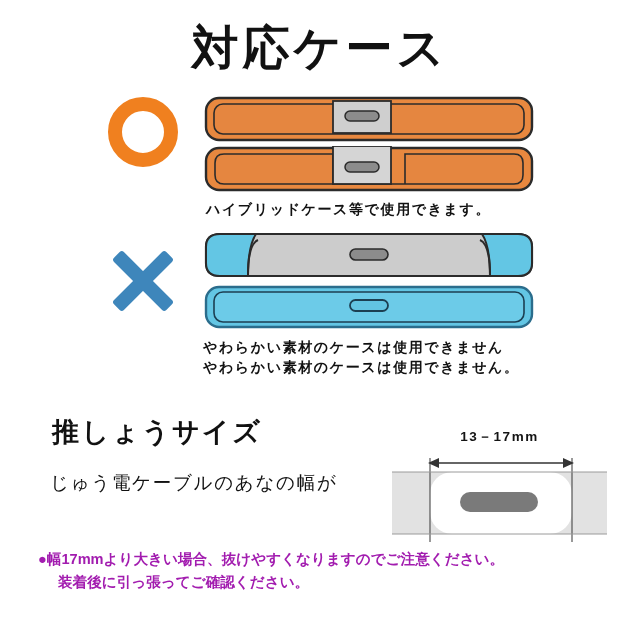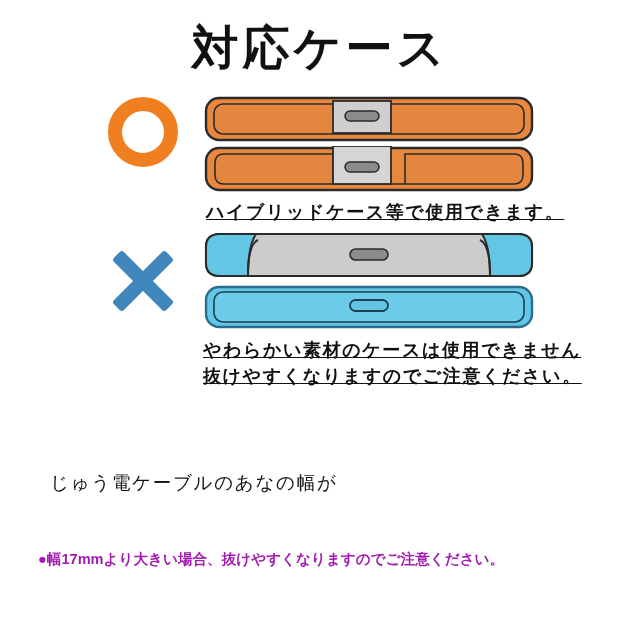--- a/index.html
+++ b/index.html
@@ -76,27 +76,26 @@
   .case svg { display: block; width: 330px; }
 
   .case-ok1 { top: 96px; }
   .case-ok2 { top: 146px; }
   .case-ng1 { top: 232px; }
   .case-ng2 { top: 285px; }
 
   
   .caption {
     position: absolute;
-    font-size: 18px;
+    font-size: 14px;
     font-weight: 700;
     letter-spacing: 1.6px;
     color: #111111;
     line-height: 1.45;
     white-space: nowrap;
-    text-decoration: underline;
   }
   .caption-ok { left: 206px; top: 199px; }
   .caption-ng { left: 203px; top: 337px; }
 
   
   .size-heading {
     position: absolute;
     left: 52px;
     top: 414px;
     font-size: 27px;
@@ -206,26 +205,43 @@
   <div class="case case-ng2">
     <svg viewBox="0 0 330 44" xmlns="http://www.w3.org/2000/svg">
       <rect x="2" y="2" width="326" height="40" rx="13" ry="13" fill="#63C6E4" stroke="#2b6d8c" stroke-width="2.4"></rect>
       <rect x="10" y="7" width="310" height="30" rx="9" ry="9" fill="#6CCBE8" stroke="#1c3f52" stroke-width="1.6"></rect>
       <rect x="146" y="15" width="38" height="11" rx="5.5" ry="5.5" fill="#62C4E2" stroke="#1c3f52" stroke-width="1.8"></rect>
     </svg>
   </div>
 
   <div class="caption caption-ng">
     <div>やわらかい素材のケースは使用できません</div>
-    <div>抜けやすくなりますのでご注意ください。</div>
-  </div>
-
+    <div>やわらかい素材のケースは使用できません。</div>
+  </div>
+
+  <div class="size-heading">推しょうサイズ</div>
 
   <div class="size-body">
     <div>じゅう電ケーブルのあなの幅が</div>
   </div>
 
+  <div class="dim-wrap">
+    <div class="dim-label">13－17mm</div>
+    <svg viewBox="0 0 215 100" xmlns="http://www.w3.org/2000/svg">
+      <rect x="0" y="26" width="215" height="62" fill="#E2E2E2"></rect>
+      <rect x="38" y="26" width="142" height="62" rx="22" ry="22" fill="#FFFFFF"></rect>
+      <rect x="68" y="46" width="78" height="20" rx="10" ry="10" fill="#7A7A7A"></rect>
+      <line x1="38" y1="12" x2="38" y2="96" stroke="#555555" stroke-width="1.2"></line>
+      <line x1="180" y1="12" x2="180" y2="96" stroke="#555555" stroke-width="1.2"></line>
+      <line x1="0" y1="26" x2="215" y2="26" stroke="#9a9a9a" stroke-width="1"></line>
+      <line x1="0" y1="88" x2="215" y2="88" stroke="#9a9a9a" stroke-width="1"></line>
+      <line x1="40" y1="17" x2="178" y2="17" stroke="#333333" stroke-width="1.6"></line>
+      <polygon points="36,17 47,12 47,22" fill="#333333"></polygon>
+      <polygon points="182,17 171,12 171,22" fill="#333333"></polygon>
+    </svg>
+  </div>
 
   <div class="notes">
     <div class="note-line">●幅17mmより大きい場合、抜けやすくなりますのでご注意ください。</div>
+    <div class="note-cont">装着後に引っ張ってご確認ください。</div>
   </div>
 
 </div>
 
 </body></html>

